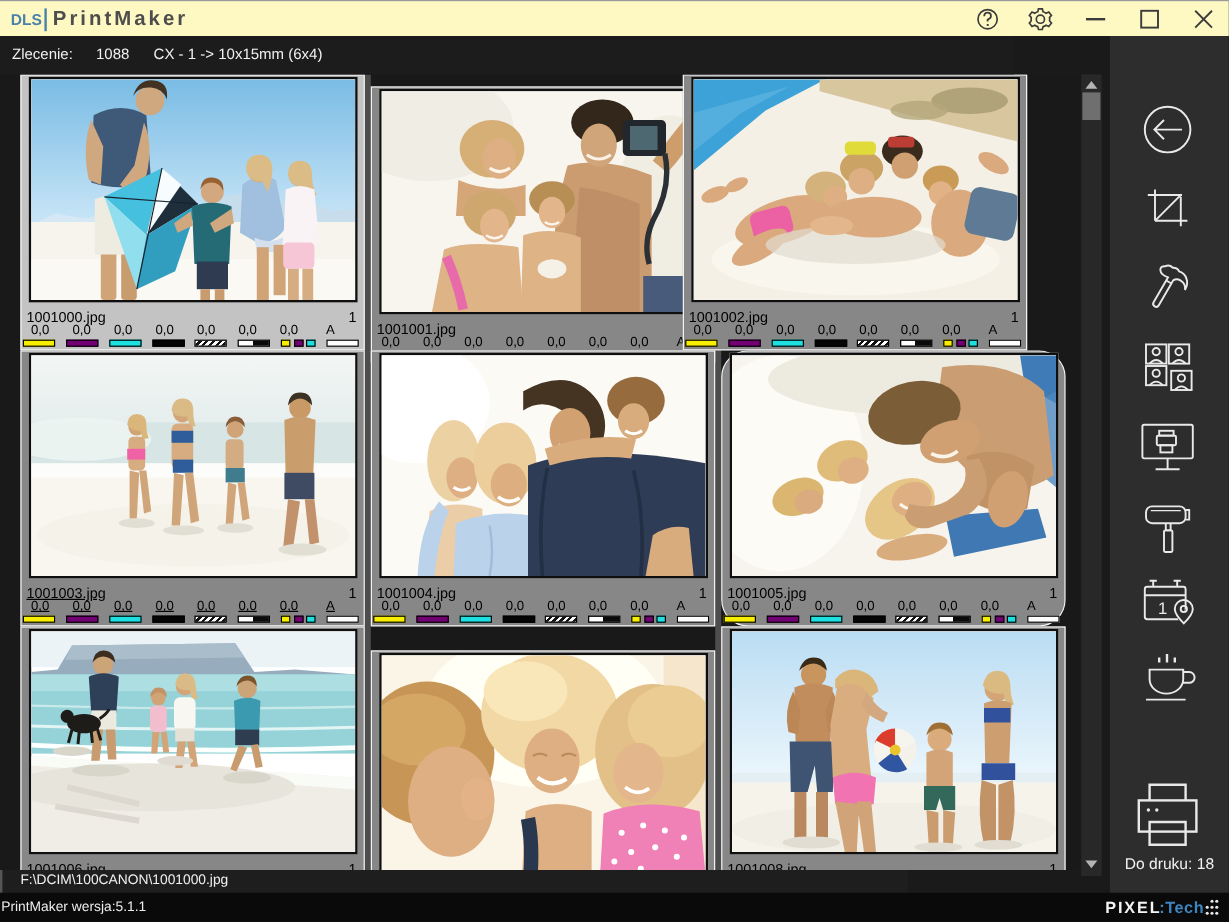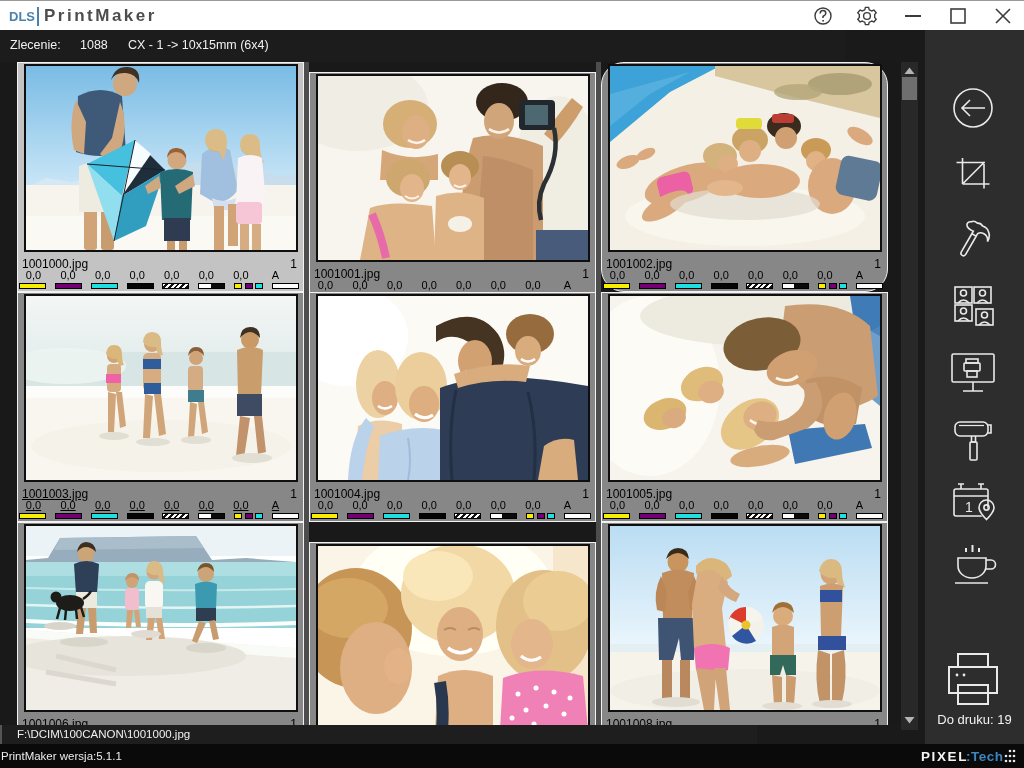--- a/index.html
+++ b/index.html
@@ -1,19 +1,19 @@
 <!DOCTYPE html>
 <html><head>
 <meta charset="utf-8">
 <style>
 *{margin:0;padding:0;box-sizing:border-box}
 html,body{width:1024px;height:768px;overflow:hidden;background:#1a1a1a;font-family:"Liberation Sans",sans-serif}
 #app{position:absolute;top:0;left:0;width:1024px;height:768px;background:#1a1a1a}
 
-#titlebar{position:absolute;top:0;left:0;width:1024px;height:30px;background:#ffffff;border-top:1px solid #9a9a9a}
+#titlebar{position:absolute;top:0;left:0;width:1024px;height:30px;background:#fef9c3;border-top:1px solid #9a9a9a}
 #dls{position:absolute;left:9px;top:8px;color:#4b82ab;font-weight:bold;font-size:13px}
 #dlsline{position:absolute;left:37px;top:6px;width:2px;height:19px;background:#4b82ab}
 #pmtitle{position:absolute;left:44px;top:5px;color:#4d4d4d;font-weight:bold;font-size:17px;letter-spacing:2.5px}
 .winbtn{position:absolute;top:0;height:30px;color:#3c3c3c}
 
 #orderbar{position:absolute;top:30px;left:0;width:845px;height:32px;background:#1c1c1c;color:#f0f0f0;font-size:12.5px}
 #orderbar span{position:absolute;top:8px}
 
 #sidebar{position:absolute;top:30px;left:925px;width:99px;height:714px;background:#2d2d2d}
 #dodruku{position:absolute;top:682px;left:0;width:99px;text-align:center;color:#f2f2f2;font-size:13px}
@@ -180,21 +180,21 @@
           <i class="h"></i>
           <i class="bw"></i>
           <i class="tri">
             <b class="y"></b>
             <b class="m"></b>
             <b class="c"></b>
           </i>
           <i class="w"></i>
         </div>
       </div>
-      <div class="cell" style="left: 601px; top: 0px; border-radius: 23px;">
+      <div class="cell" style="left: 569px; top: 0px;">
         <div class="ph" id="ph2">
           <svg width="270" height="184" viewBox="0 0 270 184">
             <rect width="270" height="184" fill="#efebe1"></rect>
 <polygon points="0,0 110,0 60,26 0,76" fill="#35a0d8"></polygon>
 <polygon points="0,28 80,6 40,28 0,60" fill="#5fb5e2" opacity="0.6"></polygon>
 <polygon points="105,0 270,0 270,52 180,30 105,10" fill="#d5c298"></polygon>
 <ellipse cx="230" cy="18" rx="32" ry="11" fill="#a89a6c" opacity="0.85"></ellipse>
             <ellipse cx="188" cy="26" rx="24" ry="8" fill="#b0a474" opacity="0.8"></ellipse>
 <ellipse cx="135" cy="150" rx="120" ry="30" fill="#f4f1e9"></ellipse>
 <ellipse cx="75" cy="118" rx="42" ry="18" fill="#d9a678" transform="rotate(-18 75 118)"></ellipse>
@@ -360,21 +360,21 @@
           <i class="h"></i>
           <i class="bw"></i>
           <i class="tri">
             <b class="y"></b>
             <b class="m"></b>
             <b class="c"></b>
           </i>
           <i class="w"></i>
         </div>
       </div>
-      <div class="cell" style="left: 601px; top: 230px;">
+      <div class="cell" style="left: 601px; top: 230px; border-radius: 22px;">
         <div class="ph" id="ph5">
           <svg width="270" height="184" viewBox="0 0 270 184">
             <rect width="270" height="184" fill="#f2efe8"></rect>
 <ellipse cx="40" cy="90" rx="70" ry="90" fill="#f8f6f1"></ellipse>
 <ellipse cx="150" cy="20" rx="120" ry="30" fill="#e9e5da"></ellipse>
 <polygon points="240,0 270,0 270,40 244,26" fill="#3a7ab8"></polygon>
 <path d="M252 40 L270 30 L270 110 L258 100Z" fill="#4a86c0" opacity="0.8"></path>
 <path d="M178 134 L255 128 L262 152 L185 168Z" fill="#3a76b4"></path>
 <path d="M175 10 q55 -8 85 20 l8 70 q-30 20 -60 8 l-40 -40Z" fill="#c99a6c"></path>
 <path d="M196 84 q30 -10 56 8 l-6 36 q-28 8 -52 -10Z" fill="#bf8f60"></path>
@@ -646,21 +646,21 @@
       </g>
 
       <g stroke-width="2">
         <path d="M33 637 v-13 h30 v13"></path>
         <rect x="24" y="637" width="48" height="26"></rect>
         <path d="M33 663 v-8 h30 v19 h-30 v-11"></path>
         <circle cx="32" cy="645" r="1.4" fill="#e9e9e9" stroke="none"></circle>
           <circle cx="39" cy="645" r="1.4" fill="#e9e9e9" stroke="none"></circle>
       </g>
     </svg>
-    <div id="dodruku">Do druku: 19</div>
+    <div id="dodruku">Do druku: 18</div>
   </div>
   <div id="sbtrack">
     <svg class="sbarrow" style="top:4px" width="17" height="10">
         <polygon points="8.5,1.5 13.5,8 3.5,8" fill="#b4b4b4"></polygon>
       </svg>
     <div id="sbthumb"></div>
     <svg class="sbarrow" style="top:653px" width="17" height="10">
         <polygon points="8.5,8.5 13.5,2 3.5,2" fill="#b4b4b4"></polygon>
       </svg>
   </div>

